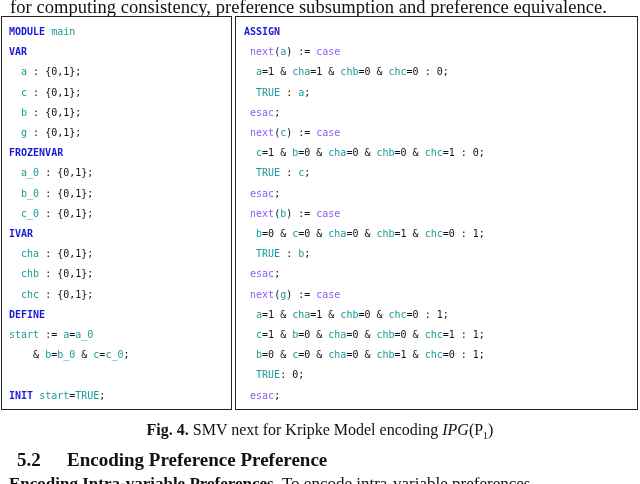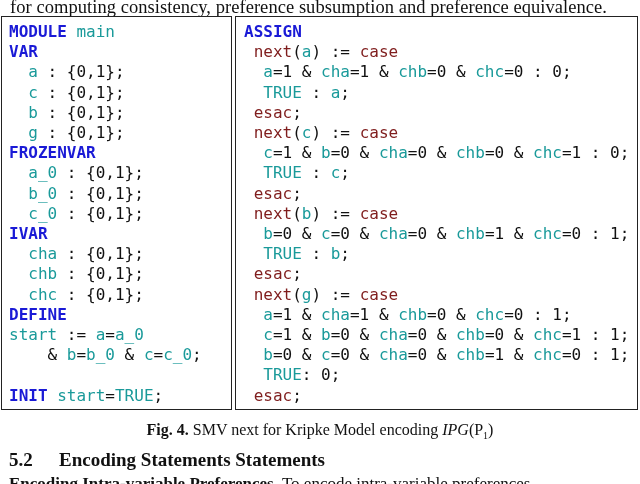--- a/index.html
+++ b/index.html
@@ -1,31 +1,31 @@
 <!DOCTYPE html>
 <html><head>
 <meta charset="utf-8">
 <style>
   html, body { margin:0; padding:0; background:#fff; }
   body { width:640px; height:484px; position:relative; overflow:hidden; font-family:"DejaVu Serif", serif; color:#111; }
   .top-line { position:absolute; left:10px; top:-3px; font-family:"Liberation Serif", serif; font-size:18.5px; white-space:nowrap; letter-spacing:0.05px; }
   .box { position:absolute; border:1.5px solid #222; box-sizing:border-box; background:#fff; }
   #box-left { left:1px; top:16px; width:231px; height:394px; }
   #box-right { left:235px; top:16px; width:403px; height:394px;padding-left:26px; }
-  .code { position:absolute; font-family:"DejaVu Sans Mono", monospace; font-size:16px; line-height:20.2px; white-space:pre; color:#111; }
+  .code { position:absolute; font-family:"DejaVu Sans Mono", monospace; font-size:10px; line-height:20.2px; white-space:pre; color:#111; }
   #box-left .code { left:7px; top:5px; }
   #box-right .code { left:8px; top:5px; }
   .kw { color:#1a1ad6; font-weight:bold; }
-  .kwn { color:#7f1d1d; }
+  .kwn { color:#8b5cf6; }
   .id { color:#1a9a9a; }
   .caption { position:absolute; top:421px; left:0; width:640px; text-align:center; font-family:"Liberation Serif", serif; font-size:16px; }
   .caption b { font-weight:bold; }
   .caption i { }
   .section { position:absolute; top:449px; left:9px; font-family:"Liberation Serif", serif; font-size:19px; font-weight:bold; white-space:nowrap; }
-  .section .num { display:inline-block; width:50px; }
+  .section .num { display:inline-block; width:50px;margin-left:8px; }
   .cut-line { position:absolute; top:474px; left:9px; font-family:"Liberation Serif", serif; font-size:17px; white-space:nowrap; }
   .cut-line b { font-weight:bold; }
 </style>
 </head>
 <body>
 
 <div class="top-line">for computing consistency, preference subsumption and preference equivalence.</div>
 
 <div class="box" id="box-left">
   <div class="code" id="code-left"><div><span class="kw">MODULE</span><span> </span><span class="id">main</span></div><div><span class="kw">VAR</span></div><div><span>  </span><span class="id">a</span><span> : {0,1};</span></div><div><span>  </span><span class="id">c</span><span> : {0,1};</span></div><div><span>  </span><span class="id">b</span><span> : {0,1};</span></div><div><span>  </span><span class="id">g</span><span> : {0,1};</span></div><div><span class="kw">FROZENVAR</span></div><div><span>  </span><span class="id">a_0</span><span> : {0,1};</span></div><div><span>  </span><span class="id">b_0</span><span> : {0,1};</span></div><div><span>  </span><span class="id">c_0</span><span> : {0,1};</span></div><div><span class="kw">IVAR</span></div><div><span>  </span><span class="id">cha</span><span> : {0,1};</span></div><div><span>  </span><span class="id">chb</span><span> : {0,1};</span></div><div><span>  </span><span class="id">chc</span><span> : {0,1};</span></div><div><span class="kw">DEFINE</span></div><div><span class="id">start</span><span> := </span><span class="id">a</span><span>=</span><span class="id">a_0</span></div><div><span>    &amp; </span><span class="id">b</span><span>=</span><span class="id">b_0</span><span> &amp; </span><span class="id">c</span><span>=</span><span class="id">c_0</span><span>;</span></div><div>&nbsp;</div><div><span class="kw">INIT</span><span> </span><span class="id">start</span><span>=</span><span class="id">TRUE</span><span>;</span></div></div>
@@ -33,18 +33,18 @@
 
 <div class="box" id="box-right">
   <div class="code" id="code-right"><div><span class="kw">ASSIGN</span></div><div><span> </span><span class="kwn">next</span><span>(</span><span class="id">a</span><span>) := </span><span class="kwn">case</span></div><div><span>  </span><span class="id">a</span><span>=1 &amp; </span><span class="id">cha</span><span>=1 &amp; </span><span class="id">chb</span><span>=0 &amp; </span><span class="id">chc</span><span>=0 : 0;</span></div><div><span>  </span><span class="id">TRUE</span><span> : </span><span class="id">a</span><span>;</span></div><div><span> </span><span class="kwn">esac</span><span>;</span></div><div><span> </span><span class="kwn">next</span><span>(</span><span class="id">c</span><span>) := </span><span class="kwn">case</span></div><div><span>  </span><span class="id">c</span><span>=1 &amp; </span><span class="id">b</span><span>=0 &amp; </span><span class="id">cha</span><span>=0 &amp; </span><span class="id">chb</span><span>=0 &amp; </span><span class="id">chc</span><span>=1 : 0;</span></div><div><span>  </span><span class="id">TRUE</span><span> : </span><span class="id">c</span><span>;</span></div><div><span> </span><span class="kwn">esac</span><span>;</span></div><div><span> </span><span class="kwn">next</span><span>(</span><span class="id">b</span><span>) := </span><span class="kwn">case</span></div><div><span>  </span><span class="id">b</span><span>=0 &amp; </span><span class="id">c</span><span>=0 &amp; </span><span class="id">cha</span><span>=0 &amp; </span><span class="id">chb</span><span>=1 &amp; </span><span class="id">chc</span><span>=0 : 1;</span></div><div><span>  </span><span class="id">TRUE</span><span> : </span><span class="id">b</span><span>;</span></div><div><span> </span><span class="kwn">esac</span><span>;</span></div><div><span> </span><span class="kwn">next</span><span>(</span><span class="id">g</span><span>) := </span><span class="kwn">case</span></div><div><span>  </span><span class="id">a</span><span>=1 &amp; </span><span class="id">cha</span><span>=1 &amp; </span><span class="id">chb</span><span>=0 &amp; </span><span class="id">chc</span><span>=0 : 1;</span></div><div><span>  </span><span class="id">c</span><span>=1 &amp; </span><span class="id">b</span><span>=0 &amp; </span><span class="id">cha</span><span>=0 &amp; </span><span class="id">chb</span><span>=0 &amp; </span><span class="id">chc</span><span>=1 : 1;</span></div><div><span>  </span><span class="id">b</span><span>=0 &amp; </span><span class="id">c</span><span>=0 &amp; </span><span class="id">cha</span><span>=0 &amp; </span><span class="id">chb</span><span>=1 &amp; </span><span class="id">chc</span><span>=0 : 1;</span></div><div><span>  </span><span class="id">TRUE</span><span>: 0;</span></div><div><span> </span><span class="kwn">esac</span><span>;</span></div></div>
 </div>
 
 <div class="caption">
   <b>Fig. 4.</b><span> SMV next for Kripke Model encoding </span><i>IPG</i><span><span>(P</span><sub style="font-size:10px">1</sub><span>)</span></span>
 </div>
 
 <div class="section">
-  <span class="num">5.2</span><span>Encoding Statements Statements</span>
+  <span class="num">5.2</span><span>Encoding Preference Preference</span>
 </div>
 
 <div class="cut-line">
   <b>Encoding Intra-variable Preferences.</b><span> To encode intra-variable preferences</span>
 </div>
 
 </body></html>

